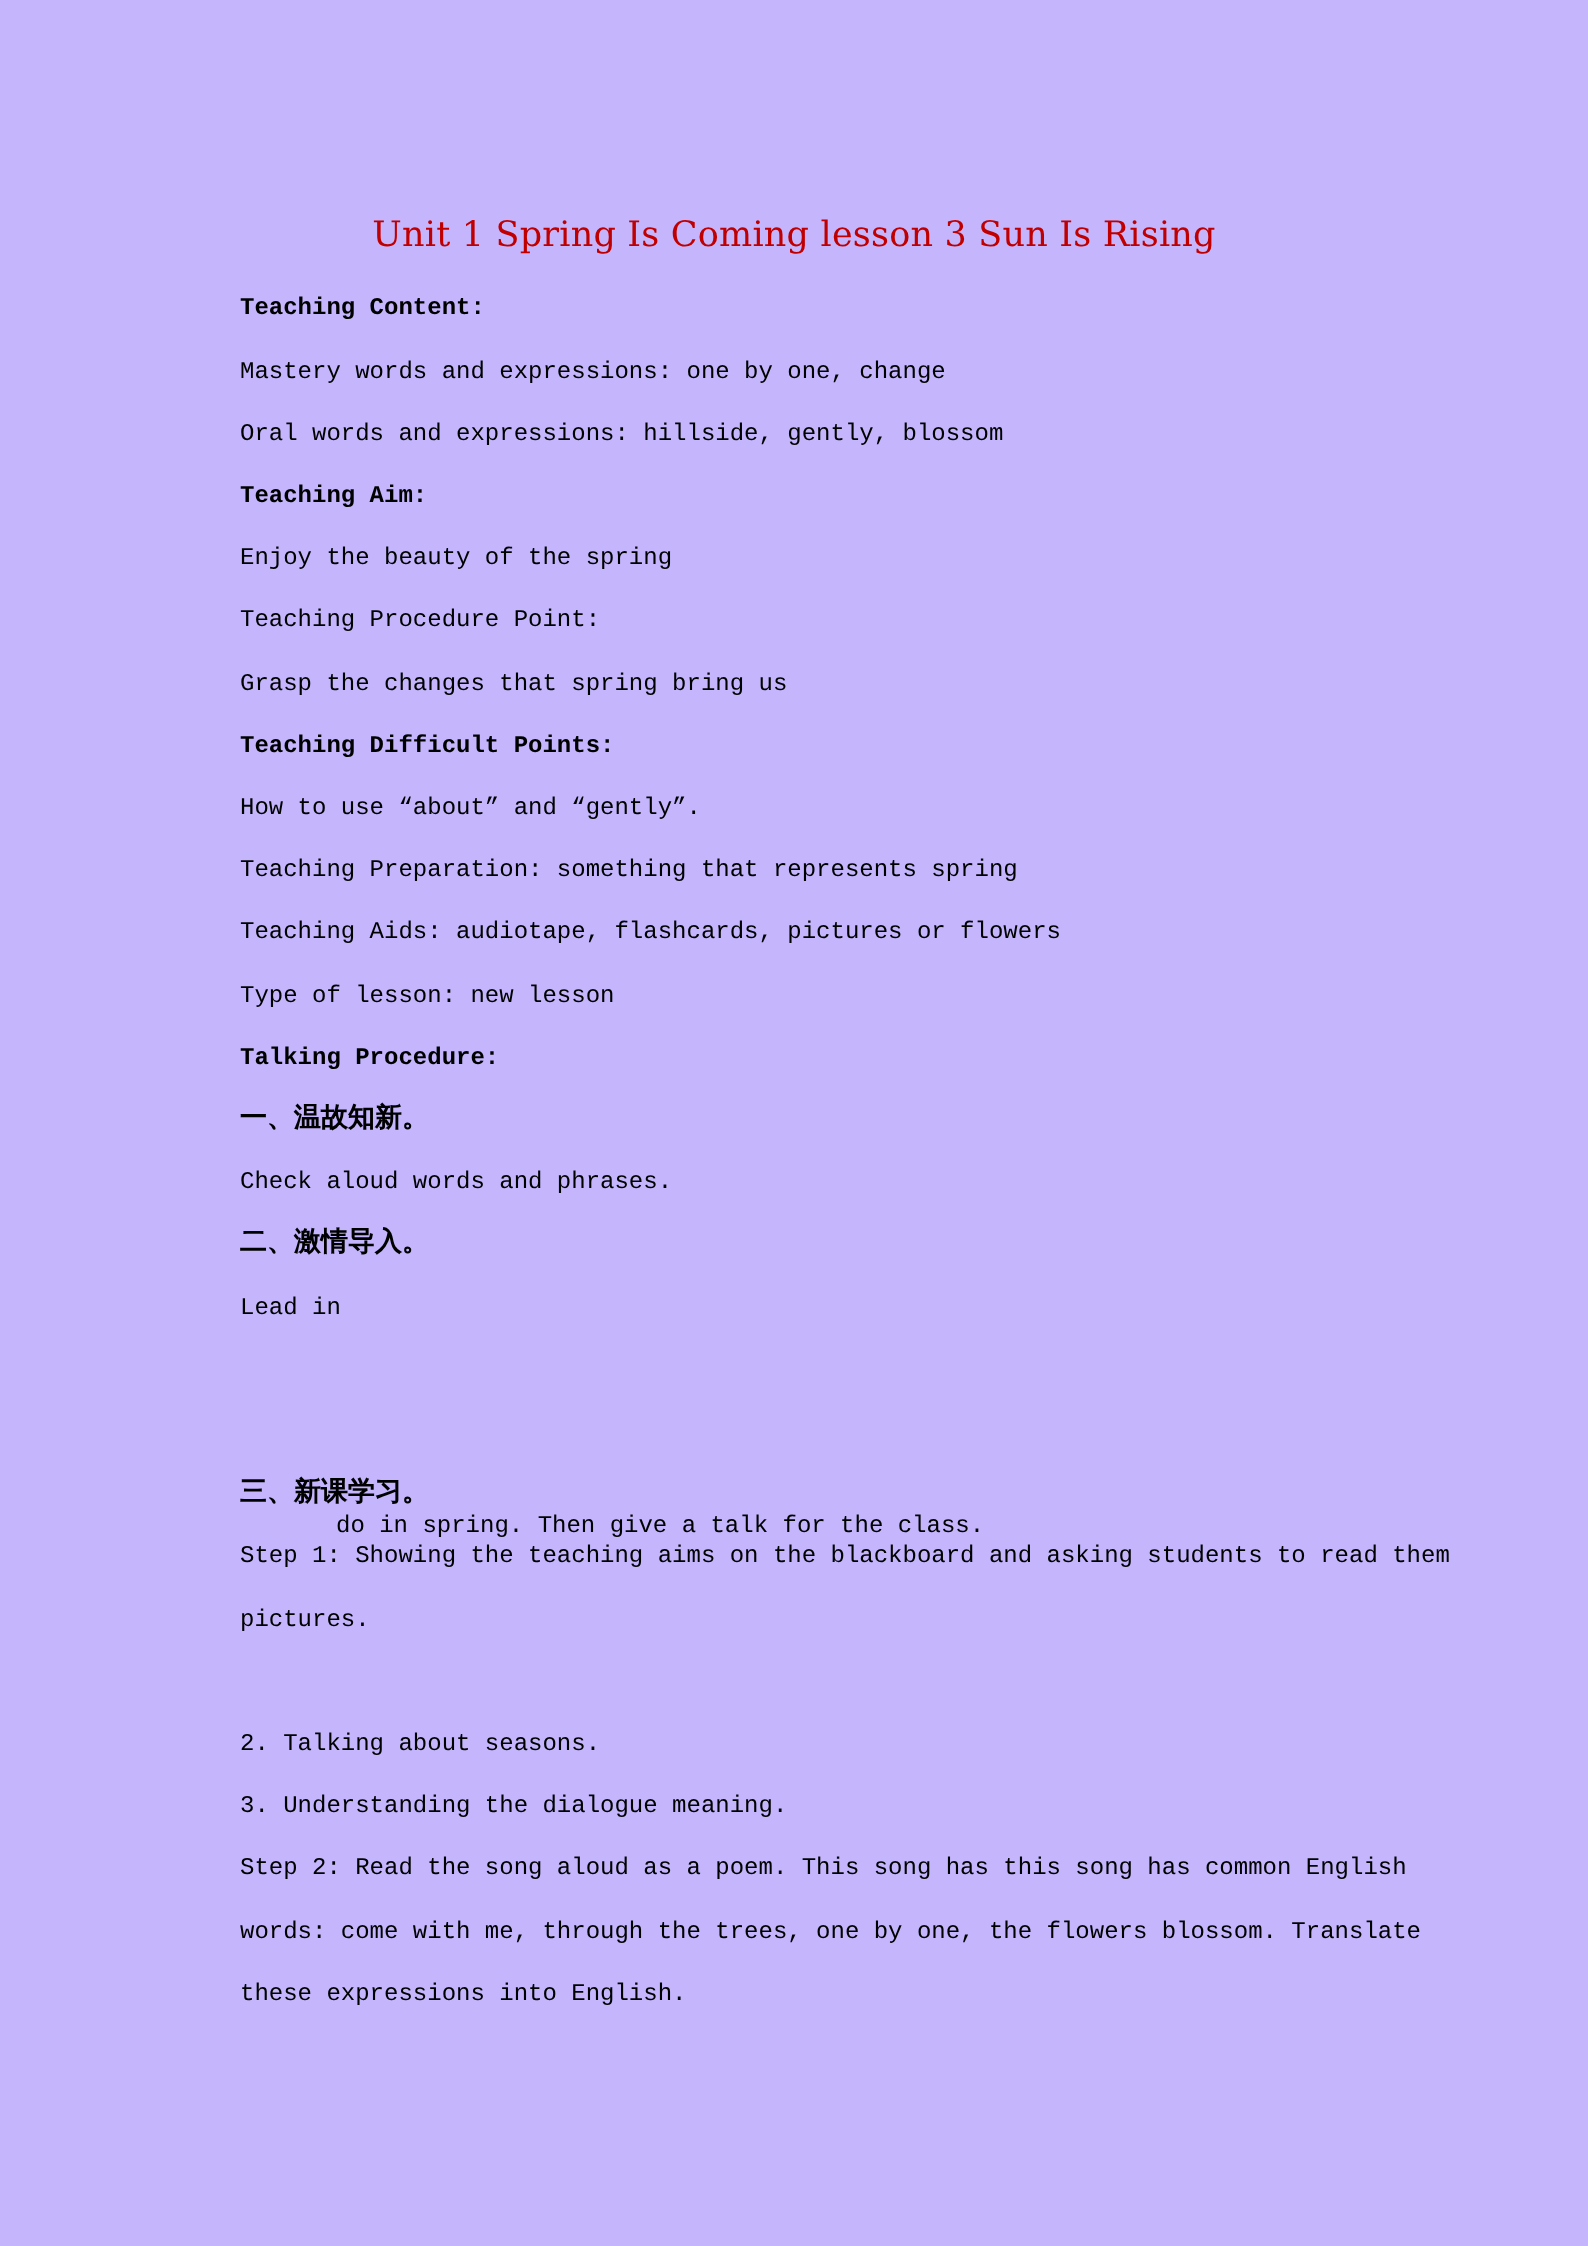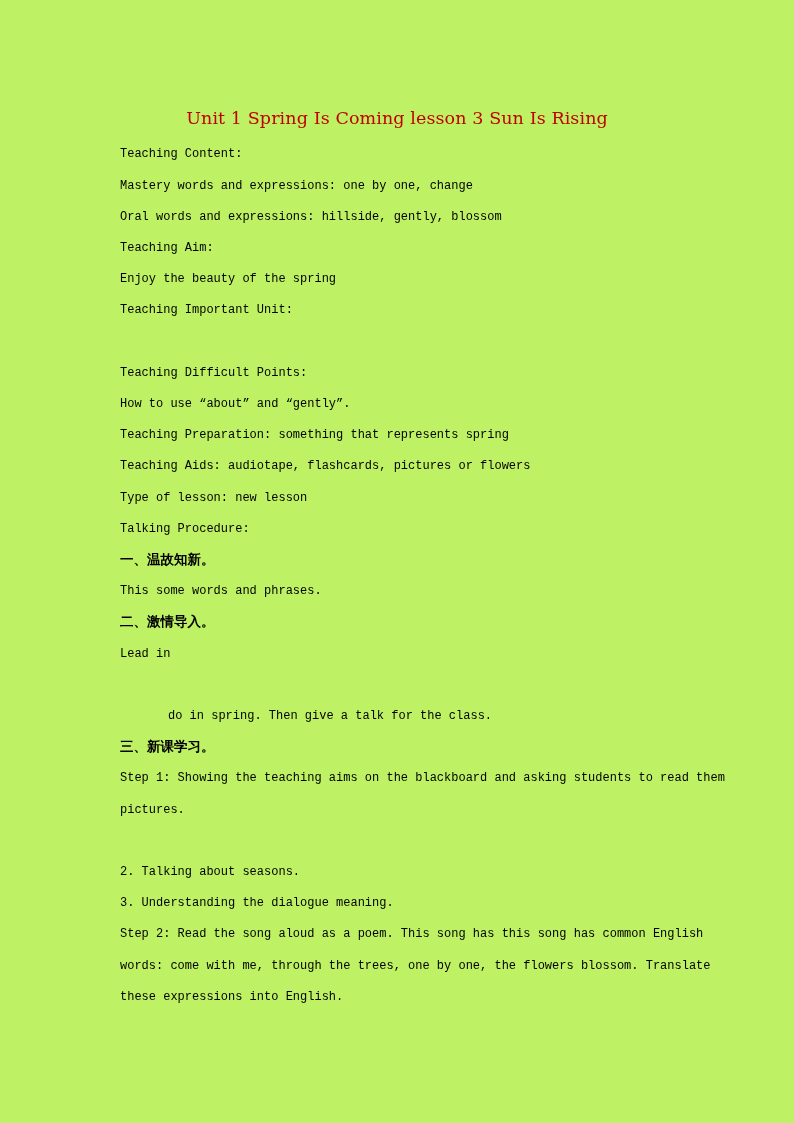--- a/index.html
+++ b/index.html
@@ -1,54 +1,55 @@
 <!DOCTYPE html>
 <html><head>
   <meta charset="utf-8">
   <style>
     html, body { margin: 0; padding: 0; background: #ffffff; }
     body { width: 794px; height: 1123px; position: relative; overflow: hidden; }
-    .page { position: absolute; left: 0; top: 0; width: 794px; height: 1123px; background: #bef264; }
+    .page { position: absolute; left: 0; top: 0; width: 794px; height: 1123px; background: #c4b5fd; }
     .title {
       position: absolute; left: 0; width: 794px; top: 106px;
       text-align: center; color: #c00000;
       font-family: "DejaVu Serif", serif; font-size: 17.5px; line-height: 24px;
       letter-spacing: 0.1px;
     }
     .line {
       position: absolute; left: 120px;
       font-family: "Liberation Mono", monospace; font-size: 12px; line-height: 16px;
       color: #000; white-space: pre;
     }
-    .bold { font-weight: normal; text-align: right; }
+    .bold { font-weight: bold; text-align: right; }
     .cn {
       font-family: "DejaVu Sans", sans-serif; font-weight: bold; font-size: 13.5px;
     }
-    .indent { left: 168px; }
+    .indent { left: 168px; margin-top: 47px; }
   </style>
 </head>
 <body>
 
 <div class="page">
   <div class="title">Unit 1 Spring Is Coming lesson 3 Sun Is Rising</div>
 
   <div class="line bold" style="top:146px">Teaching Content:</div>
   <div class="line" style="top:178px">Mastery words and expressions: one by one, change</div>
   <div class="line" style="top:209px">Oral words and expressions: hillside, gently, blossom</div>
   <div class="line bold" style="top:240px">Teaching Aim:</div>
   <div class="line" style="top:271px">Enjoy the beauty of the spring</div>
-  <div class="line" style="top:302px">Teaching Important Unit:</div>
+  <div class="line" style="top:302px">Teaching Procedure Point:</div>
+  <div class="line" style="top:334px">Grasp the changes that spring bring us</div>
   <div class="line bold" style="top:365px">Teaching Difficult Points:</div>
   <div class="line" style="top:396px">How to use “about” and “gently”.</div>
   <div class="line" style="top:458px">Teaching Aids: audiotape, flashcards, pictures or flowers</div>
   <div class="line" style="top:427px">Teaching Preparation: something that represents spring</div>
   <div class="line" style="top:490px">Type of lesson: new lesson</div>
   <div class="line bold" style="top:521px">Talking Procedure:</div>
   <div class="line cn" style="top:551px">一、温故知新。</div>
-  <div class="line" style="top:583px">This some words and phrases.</div>
+  <div class="line" style="top:583px">Check aloud words and phrases.</div>
   <div class="line cn" style="top:613px">二、激情导入。</div>
   <div class="line" style="top:646px">Lead in</div>
   <div class="line indent" style="top:708px">do in spring. Then give a talk for the class.</div>
   <div class="line cn" style="top:738px">三、新课学习。</div>
   <div class="line" style="top:770px">Step 1: Showing the teaching aims on the blackboard and asking students to read them</div>
   <div class="line" style="top:802px">pictures.</div>
   <div class="line" style="top:864px">2. Talking about seasons.</div>
   <div class="line" style="top:895px">3. Understanding the dialogue meaning.</div>
   <div class="line" style="top:926px">Step 2: Read the song aloud as a poem. This song has this song has common English</div>
   <div class="line" style="top:989px">these expressions into English.</div>

